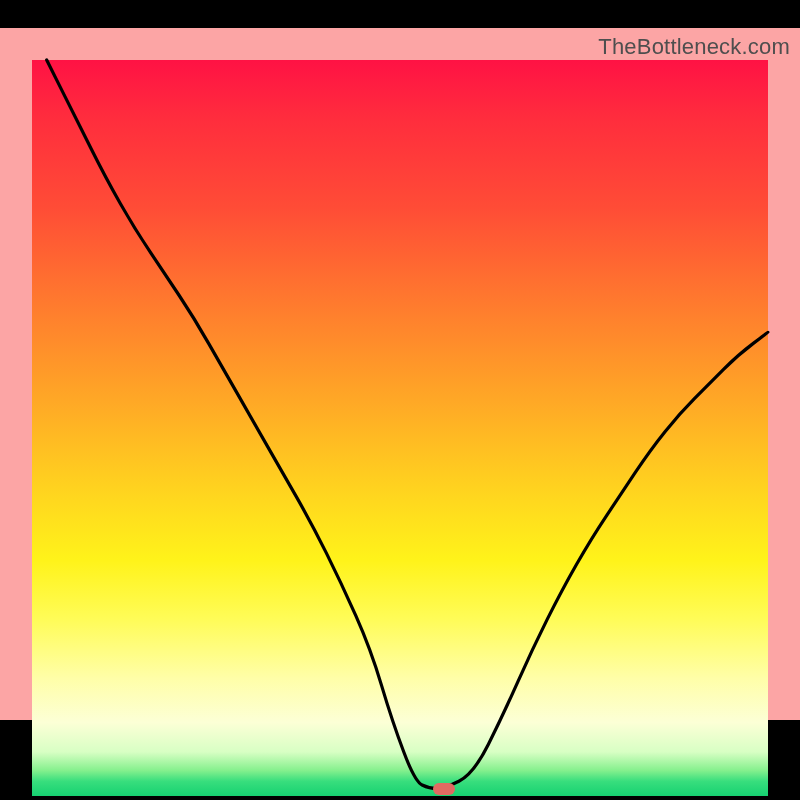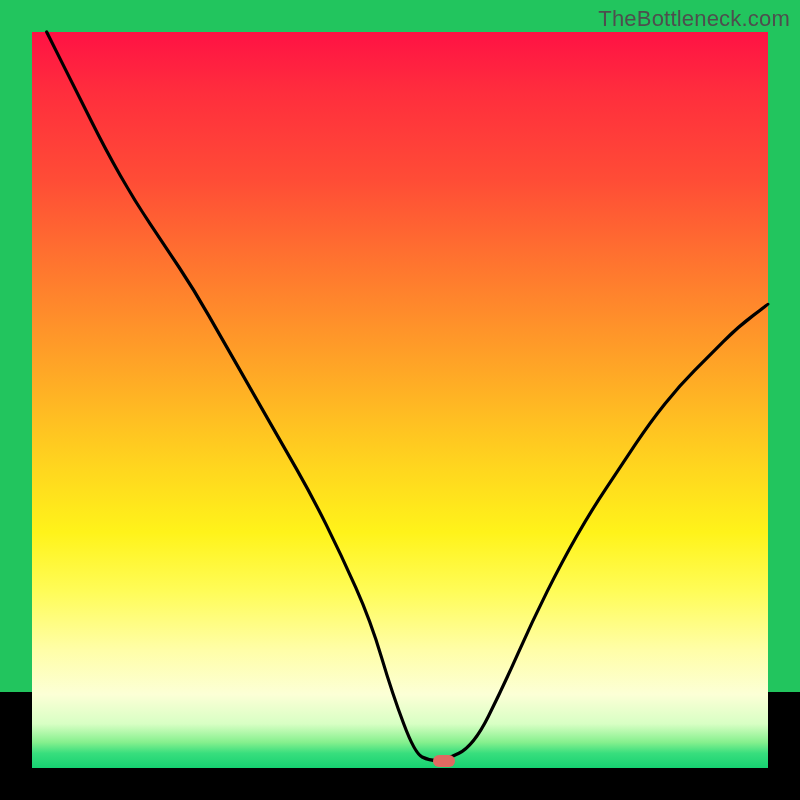--- a/index.html
+++ b/index.html
@@ -8,21 +8,22 @@
     width: 800px;
     height: 800px;
     background: #000;
     overflow: hidden;
     font-family: Arial, Helvetica, sans-serif;
   }
   .frame {
     position: relative;
     width: 800px;
     height: 692px;
-    background: #22c55e;
+    background: #fca5a5;
+    margin-top: 28px;
   }
   .plot-area {
     position: absolute;
     left: 32px;
     top: 32px;
     width: 736px;
     height: 736px;
     
     background: linear-gradient(
       to bottom,

